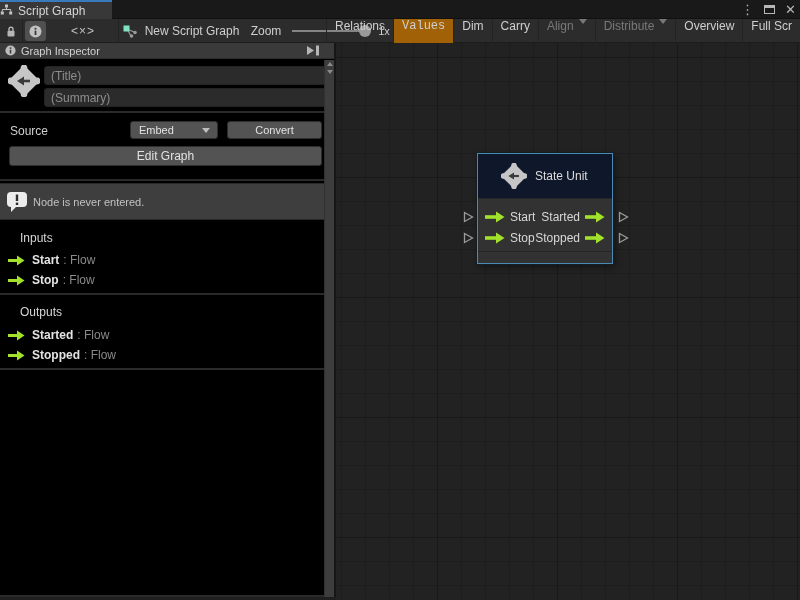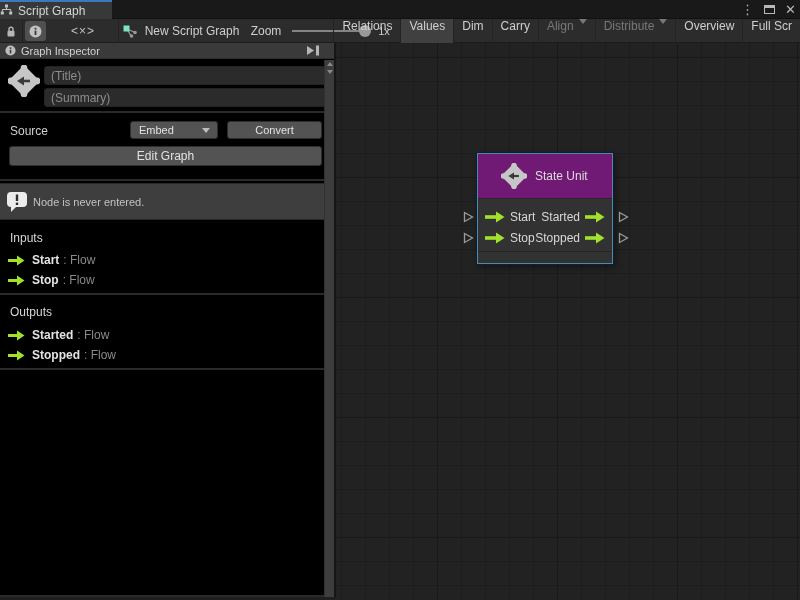--- a/index.html
+++ b/index.html
@@ -22,21 +22,21 @@
           color:#cfcfcf; font-size:12px; }
   .vsep { position:absolute; top:0; width:1px; height:24px; background:#222; }
   .ibtn-active { position:absolute; top:2px; height:20px; border-radius:3px; background:#505050;
                  display:flex; align-items:center; justify-content:center; }
   .code-glyph { color:#c0c0c0; font-size:12px; letter-spacing:1px; }
   .zoom-track { position:absolute; top:11px; left:292px; width:78px; height:2px; background:#848484; }
   .zoom-handle { position:absolute; top:6px; left:359px; width:12px; height:12px; border-radius:50%; background:#9a9a9a; }
   .tb-right { position:absolute; right:0; top:0; height:24px; display:flex; overflow:hidden; }
   .rbtn { height:24px; display:flex; align-items:flex-start; gap:5px; padding:0 8px; font-size:12px;
           color:#cfcfcf; border-left:1px solid #232323; white-space:nowrap; }
-  .rbtn.active { background:#404040; }
+  .rbtn.active { background:#a16207;font-family:Liberation Mono, monospace; }
   .rbtn.disabled { color:#787878; }
   .caret-down { width:0; height:0; border-left:4px solid transparent; border-right:4px solid transparent;
                 border-top:5px solid #bdbdbd; }
   .rbtn.disabled .caret-down { border-top-color:#787878; }
 
   
   .content { position:relative; width:800px; height:557px; background:#1f1f1f; }
 
   
   .panel { position:absolute; left:0; top:0; width:336px; height:554px; background:#000000;
@@ -48,21 +48,21 @@
   .field { position:absolute; left:44px; width:282px; height:19px; background:#2b2b2b;
            border:1px solid #232323; border-radius:3px; color:#c8c8c8; font-size:12px; padding:0 6px;
            font-family:"Liberation Sans", sans-serif; outline:none; }
   .field::placeholder { color:#8d8d8d; opacity:1; }
   .lbl { font-size:12px; color:#cfcfcf; }
   .ubtn { background:#535353; border:1px solid #2e2e2e; border-radius:3px; color:#e2e2e2; font-size:11px;
           display:flex; align-items:center; justify-content:center;text-align:center; }
   .warnbox { position:absolute; left:0; top:140px; width:325px; height:37px; background:#3e3e3e;
              border-top:1px solid #292929; border-bottom:1px solid #292929; display:flex; align-items:center; }
   .warntext { font-size:11px; color:#c2c2c2; margin-left:4px; }
-  .sect-h { font-size:12px; color:#d6d6d6; }
+  .sect-h { font-size:12px; color:#d6d6d6;margin-left:10px; }
   .port-row { position:absolute; left:8px; height:20px; display:flex; align-items:center; gap:7px; }
   .port-name { font-size:12px; font-weight:bold; color:#e3e3e3; }
   .port-type { font-size:12px; color:#8a8a8a; margin-left:-3px; }
   .gutter { position:absolute; right:0; top:17px; width:10px; height:537px; background:#3d3d3d; border-left:1px solid #313131; }
   .step { width:10px; height:8px; display:flex; align-items:center; justify-content:center; }
   .tri-up { width:0;height:0;border-left:3.5px solid transparent;border-right:3.5px solid transparent;border-bottom:4px solid #8a8a8a; }
   .tri-dn { width:0;height:0;border-left:3.5px solid transparent;border-right:3.5px solid transparent;border-top:4px solid #8a8a8a; }
 
   
   .graph { position:absolute; left:336px; top:0; width:464px; height:557px;
@@ -71,21 +71,21 @@
              linear-gradient(to right,#191919 1px,transparent 1px),
              linear-gradient(to bottom,#191919 1px,transparent 1px),
              linear-gradient(to right,#1d1d1d 1px,transparent 1px),
              linear-gradient(to bottom,#1d1d1d 1px,transparent 1px);
            background-size:120px 100%,100% 120px,24px 100%,100% 24px;
            background-position:101px 0,0 14px,5px 0,0 14px; }
 
   .node { position:absolute; left:141px; top:110px; width:136px; height:111px;
           border:1px solid #4a8ab5; background:#323232;
           box-shadow:0 0 0 1px #141d24, 2px 3px 7px rgba(0,0,0,.45); }
-  .node-header { height:45px; background:#701a75; border-bottom:1px solid #262626;
+  .node-header { height:45px; background:#0f172a; border-bottom:1px solid #262626;
                  display:flex; align-items:center; gap:8px; padding-left:23px; }
   .node-title { font-size:12px; color:#dcdcdc; white-space:nowrap; }
   .node-ports { padding-top:7px; }
   .node-row { height:21px; display:flex; align-items:center; padding:0 7px; }
   .node-row .in { display:flex; align-items:center; gap:5px; }
   .node-row .out { display:flex; align-items:center; gap:5px; margin-left:auto; }
   .node-port-lbl { font-size:12px; color:#d8d8d8; }
   .node-footer { position:absolute; left:0; right:0; bottom:0; height:12px; background:#323232;
                  border-top:1px solid #262626; }
   .ext-tri { position:absolute; width:11px; height:12px; }

